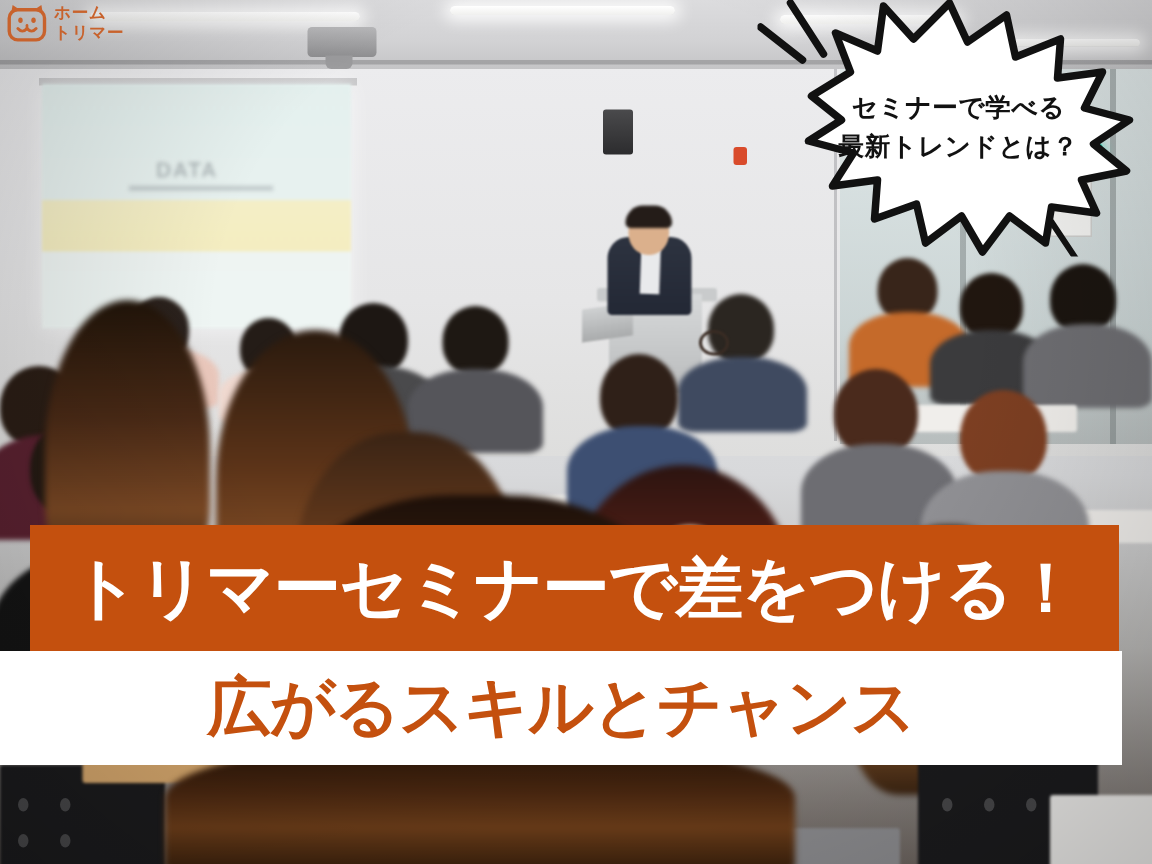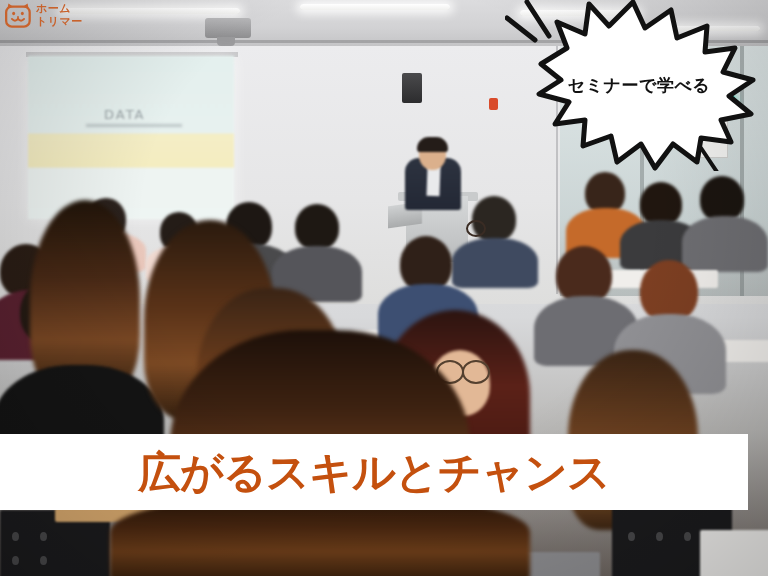--- a/index.html
+++ b/index.html
@@ -387,21 +387,25 @@
         L 216 124 L 226 146 L 196 142 L 192 166
         L 168 148 L 150 172 L 136 148 L 112 166
         L 106 140 L 78 150 L 80 124 L 50 128
         L 64 106 L 34 98 L 56 84 Z" fill="#ffffff" stroke="#111111" stroke-width="5" stroke-linejoin="round"></path>
       <path d="M 22 6 L 44 40" stroke="#111111" stroke-width="5" stroke-linecap="round" fill="none"></path>
       <path d="M 2 22 L 30 44" stroke="#111111" stroke-width="5" stroke-linecap="round" fill="none"></path>
       <path d="M 196 152 L 216 182" stroke="#111111" stroke-width="4" stroke-linecap="round" fill="none"></path>
     </svg>
     <div class="burst-text">
       <div class="burst-line">セミナーで学べる</div>
+      <div class="burst-line">最新トレンドとは？</div>
     </div>
   </div>
 
+  <div class="band-orange">
+    <div class="t">トリマーセミナーで差をつける！</div>
+  </div>
 
   <div class="band-white">
     <div class="t">広がるスキルとチャンス</div>
   </div>
 
 </div>
 
 </body></html>

